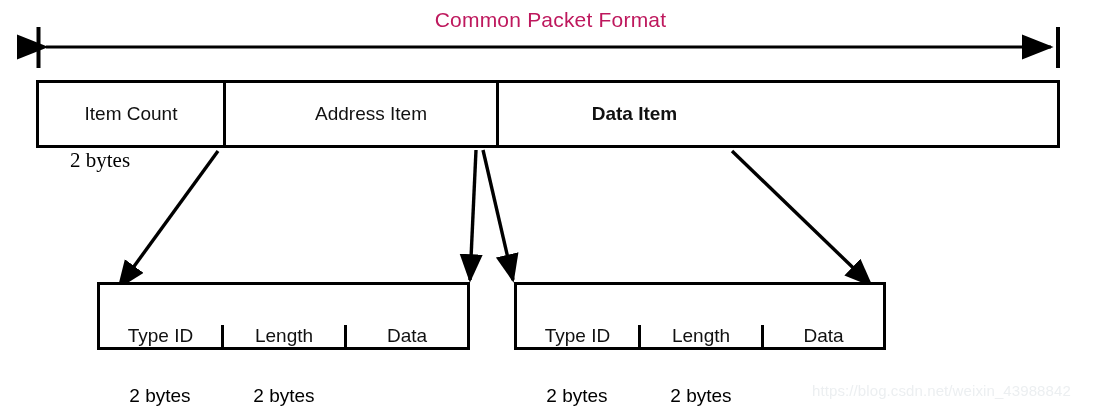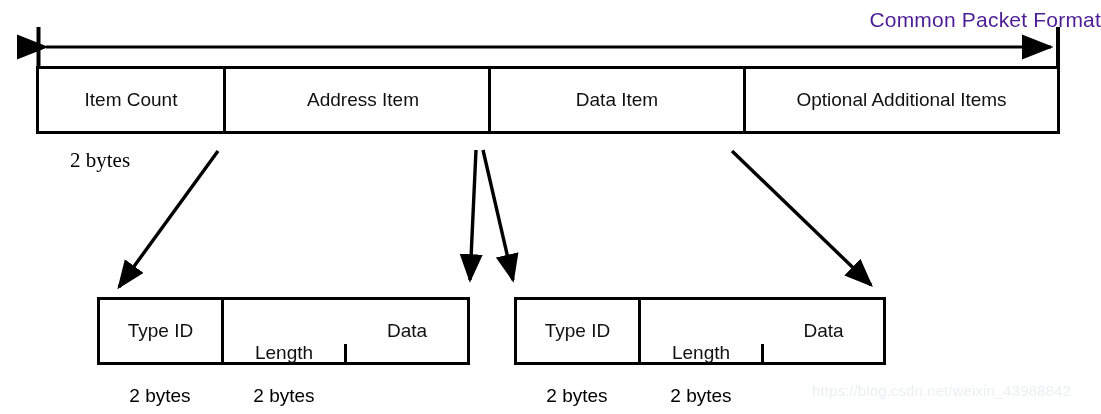--- a/index.html
+++ b/index.html
@@ -15,87 +15,89 @@
     overflow: hidden;
     font-family: "Liberation Sans", sans-serif;
   }
 
   
   .title {
     position: absolute;
     left: 0;
     top: 8px;
     width: 1101px;
-    text-align: right;
+    text-align: center;
     font-family: "Liberation Sans", sans-serif;
     font-size: 21px;
-    color: #4c1d95;
+    color: #be185d;
     letter-spacing: .2px;
     white-space: nowrap;
   }
 
   
   .svg-layer {
     position: absolute;
     left: 0;
     top: 0;
     width: 1101px;
     height: 414px;
     pointer-events: none;
   }
 
   
   .packet-row {
     position: absolute;
     left: 36px;
-    top: 66px;
+    top: 80px;
     width: 1024px;
     height: 68px;
     border: 3px solid #000000;
     box-sizing: border-box;
     display: flex;
     background: #ffffff;
+    gap: 8px;
   }
   .packet-cell {
     box-sizing: border-box;
     display: flex;
     align-items: center;
     justify-content: center;
     font-family: "Liberation Sans", sans-serif;
     font-size: 19px;
     color: #111111;
     border-right: 3px solid #000000;
     white-space: nowrap;
   }
   .packet-cell:last-child { border-right: none; }
   .pc-0 { width: 187px; }
   .pc-1 { width: 253px; margin-left: 12px; }
-  .pc-2 { width: 255px; }
+  .pc-2 { width: 255px; font-weight: bold; }
   .pc-3 { flex: 1 1 auto; }
 
   
   .byte-note-serif {
     position: absolute;
     left: 70px;
     top: 148px;
     font-family: "Liberation Serif", serif;
     font-size: 21px;
     color: #000000;
     white-space: nowrap;
   }
 
   
   .sub-row {
     position: absolute;
-    top: 297px;
+    top: 282px;
     height: 68px;
     border: 3px solid #000000;
     box-sizing: border-box;
     display: flex;
     background: #ffffff;
+    align-items: flex-end;
   }
   .sub-row.left  { left: 97px;  width: 373px; }
   .sub-row.right { left: 514px; width: 372px; }
   .sub-cell {
     box-sizing: border-box;
     display: flex;
     align-items: center;
     justify-content: center;
     font-family: "Liberation Sans", sans-serif;
     font-size: 19px;
@@ -163,21 +165,20 @@
 
     <line x1="483" y1="150" x2="513" y2="280" stroke="#000000" stroke-width="3.4" marker-end="url(#ahead2)"></line>
 
     <line x1="732" y1="151" x2="871" y2="285" stroke="#000000" stroke-width="3.4" marker-end="url(#ahead2)"></line>
   </svg>
 
   <div class="packet-row">
     <div class="packet-cell pc-0">Item Count</div>
     <div class="packet-cell pc-1">Address Item</div>
     <div class="packet-cell pc-2">Data Item</div>
-    <div class="packet-cell pc-3">Optional Additional Items</div>
   </div>
 
   <div class="byte-note-serif">2 bytes</div>
 
   <div class="sub-row left">
     <div class="sub-cell sc-0">Type ID</div>
     <div class="sub-cell sc-1">Length</div>
     <div class="sub-cell sc-2">Data</div>
   </div>
 

